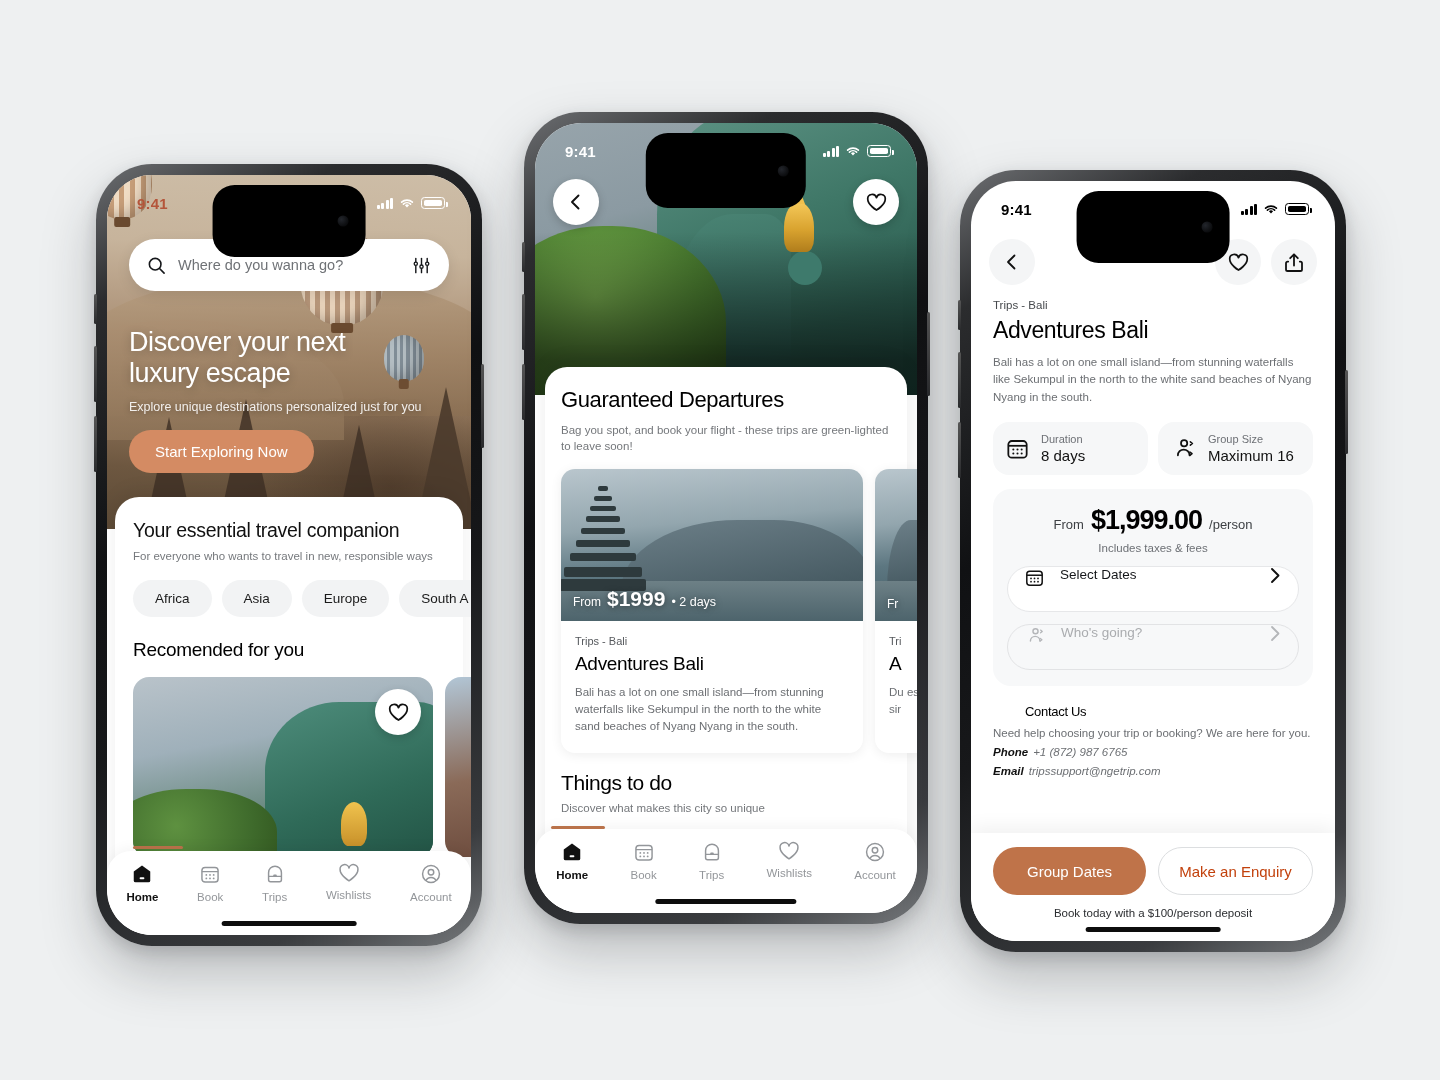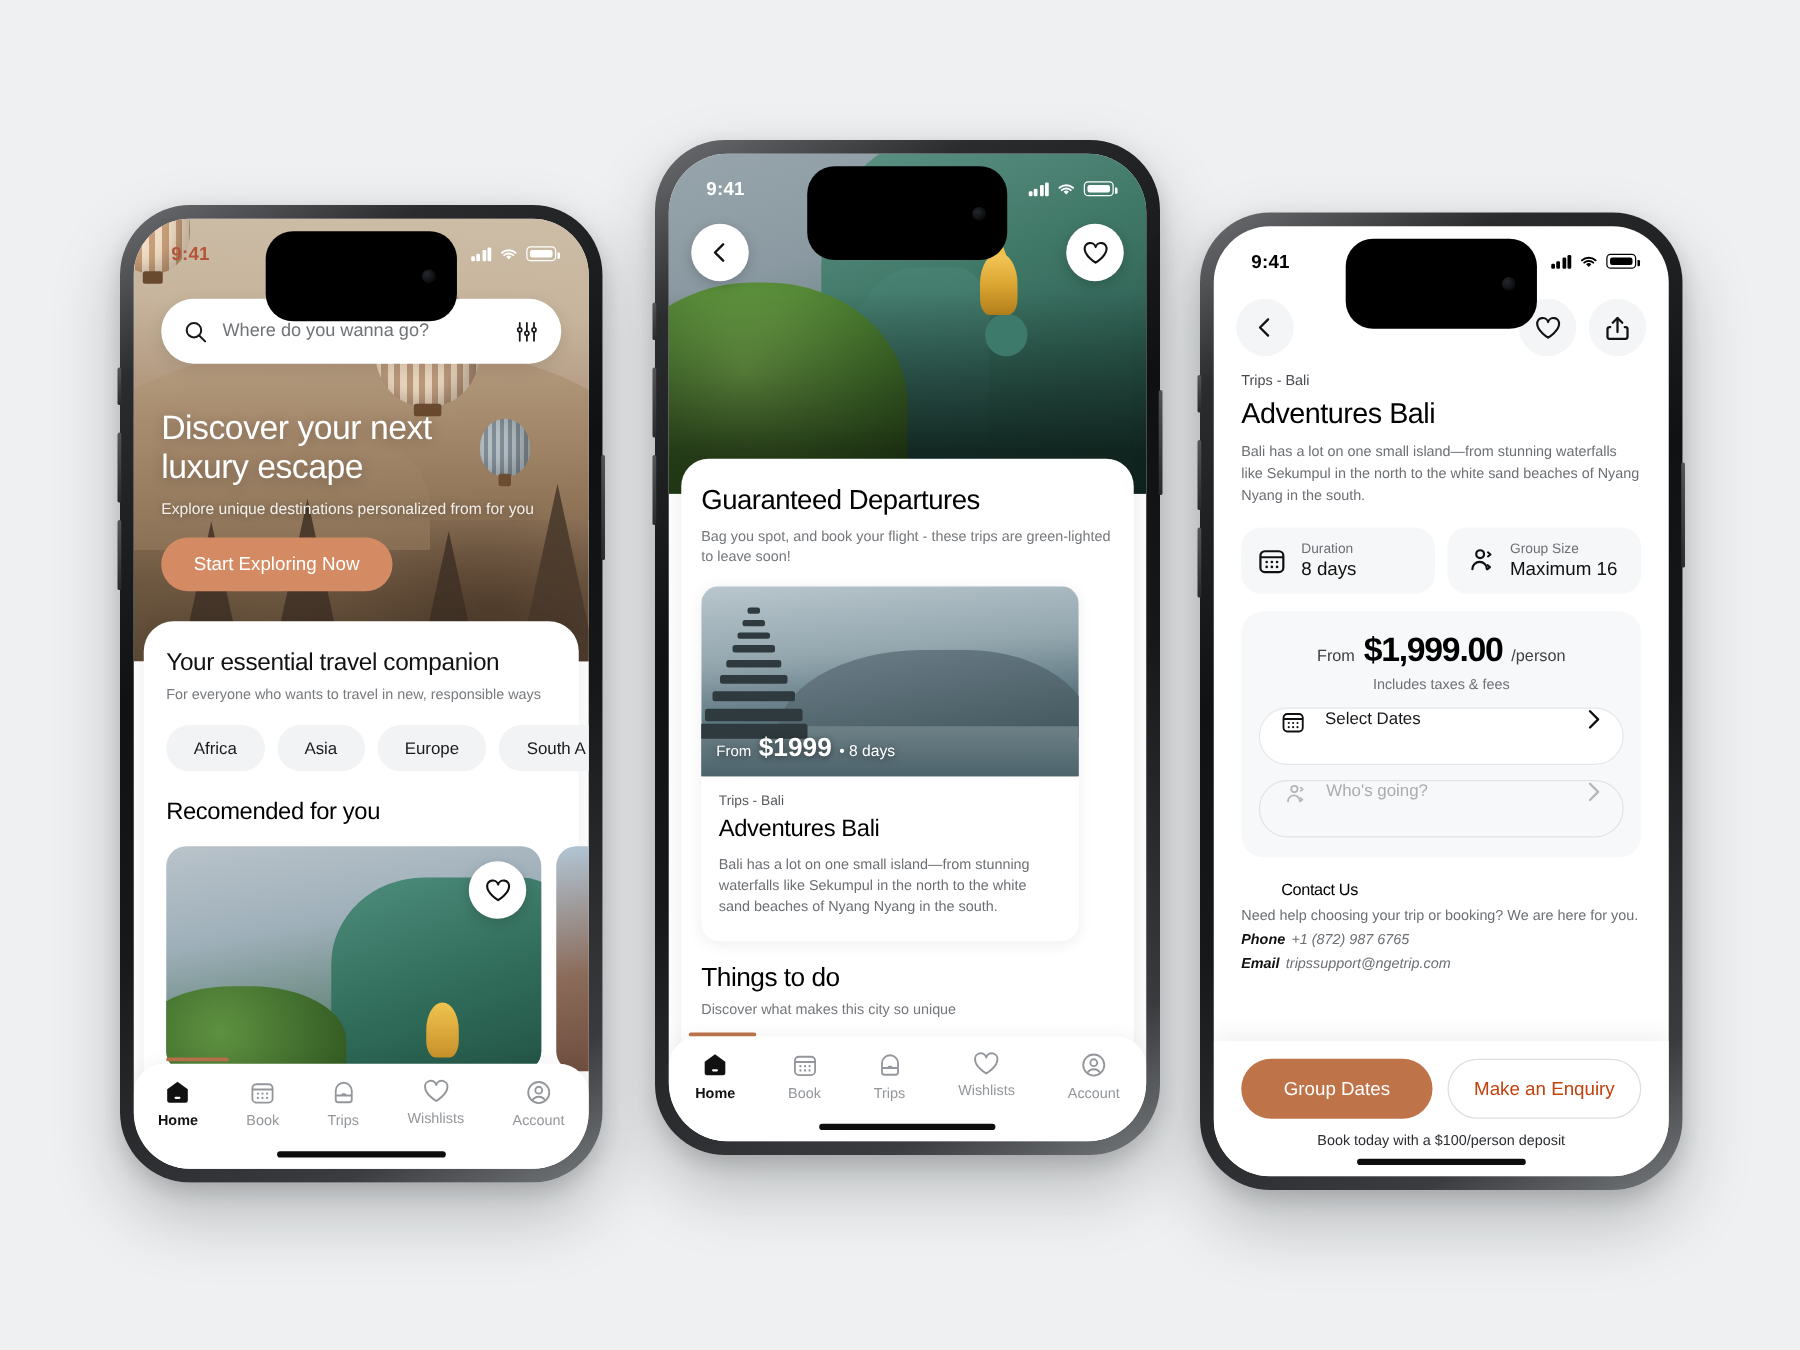--- a/index.html
+++ b/index.html
@@ -347,21 +347,21 @@
           <circle cx="10" cy="11.2" r="1.7" stroke="#15171a" stroke-width="1.4" fill="#fff"></circle>
           <circle cx="16" cy="8.2" r="1.7" stroke="#15171a" stroke-width="1.4" fill="#fff"></circle>
         </svg>
       </div>
 
       <div class="hero-copy">
         <h1>
           <span>Discover your next</span><br>
           <span>luxury escape</span>
         </h1>
-        <p>Explore unique destinations personalized from for you</p>
+        <p>Explore unique destinations personalized just for you</p>
         <button class="cta1">Start Exploring Now</button>
       </div>
 
       <div class="panel1">
         <h2>Your essential travel companion</h2>
         <div class="sub">For everyone who wants to travel in new, responsible ways</div>
         <div class="chips">
           <button class="chip">Africa</button>
           <button class="chip">Asia</button>
           <button class="chip">Europe</button>
@@ -512,30 +512,44 @@
                 <span style="width:34px;height:6px;bottom:65px"></span>
                 <span style="width:44px;height:6px;bottom:53px"></span>
                 <span style="width:54px;height:7px;bottom:40px"></span>
                 <span style="width:66px;height:8px;bottom:26px"></span>
                 <span style="width:78px;height:10px;bottom:10px"></span>
                 <span style="width:86px;height:12px;bottom:-4px"></span>
               </div>
               <div class="from-tag">
                 <span class="lbl">From</span>
                 <span class="amt">$1999</span>
-                <span class="days">• 8 days</span>
+                <span class="days">• 2 days</span>
               </div>
             </div>
             <div class="dep-body">
               <div class="crumb">Trips - Bali</div>
               <div class="name">Adventures Bali</div>
               <div class="blurb">Bali has a lot on one small island—from stunning waterfalls like Sekumpul in the north to the white sand beaches of Nyang Nyang in the south.</div>
             </div>
           </div>
 
+          <div class="dep-card peek">
+            <div class="dep-img">
+              <div class="mtn"></div>
+              <div class="water"></div>
+              <div class="from-tag">
+                <span class="lbl">Fr</span>
+              </div>
+            </div>
+            <div class="dep-body">
+              <div class="crumb">Tri</div>
+              <div class="name">A</div>
+              <div class="blurb">Du es sir</div>
+            </div>
+          </div>
         </div>
 
         <h3>Things to do</h3>
         <div class="sub2">Discover what makes this city so unique</div>
       </div>
 
       <div class="accent-underline"></div>
 
       <div class="tabbar floating">
         <button class="tab active">

